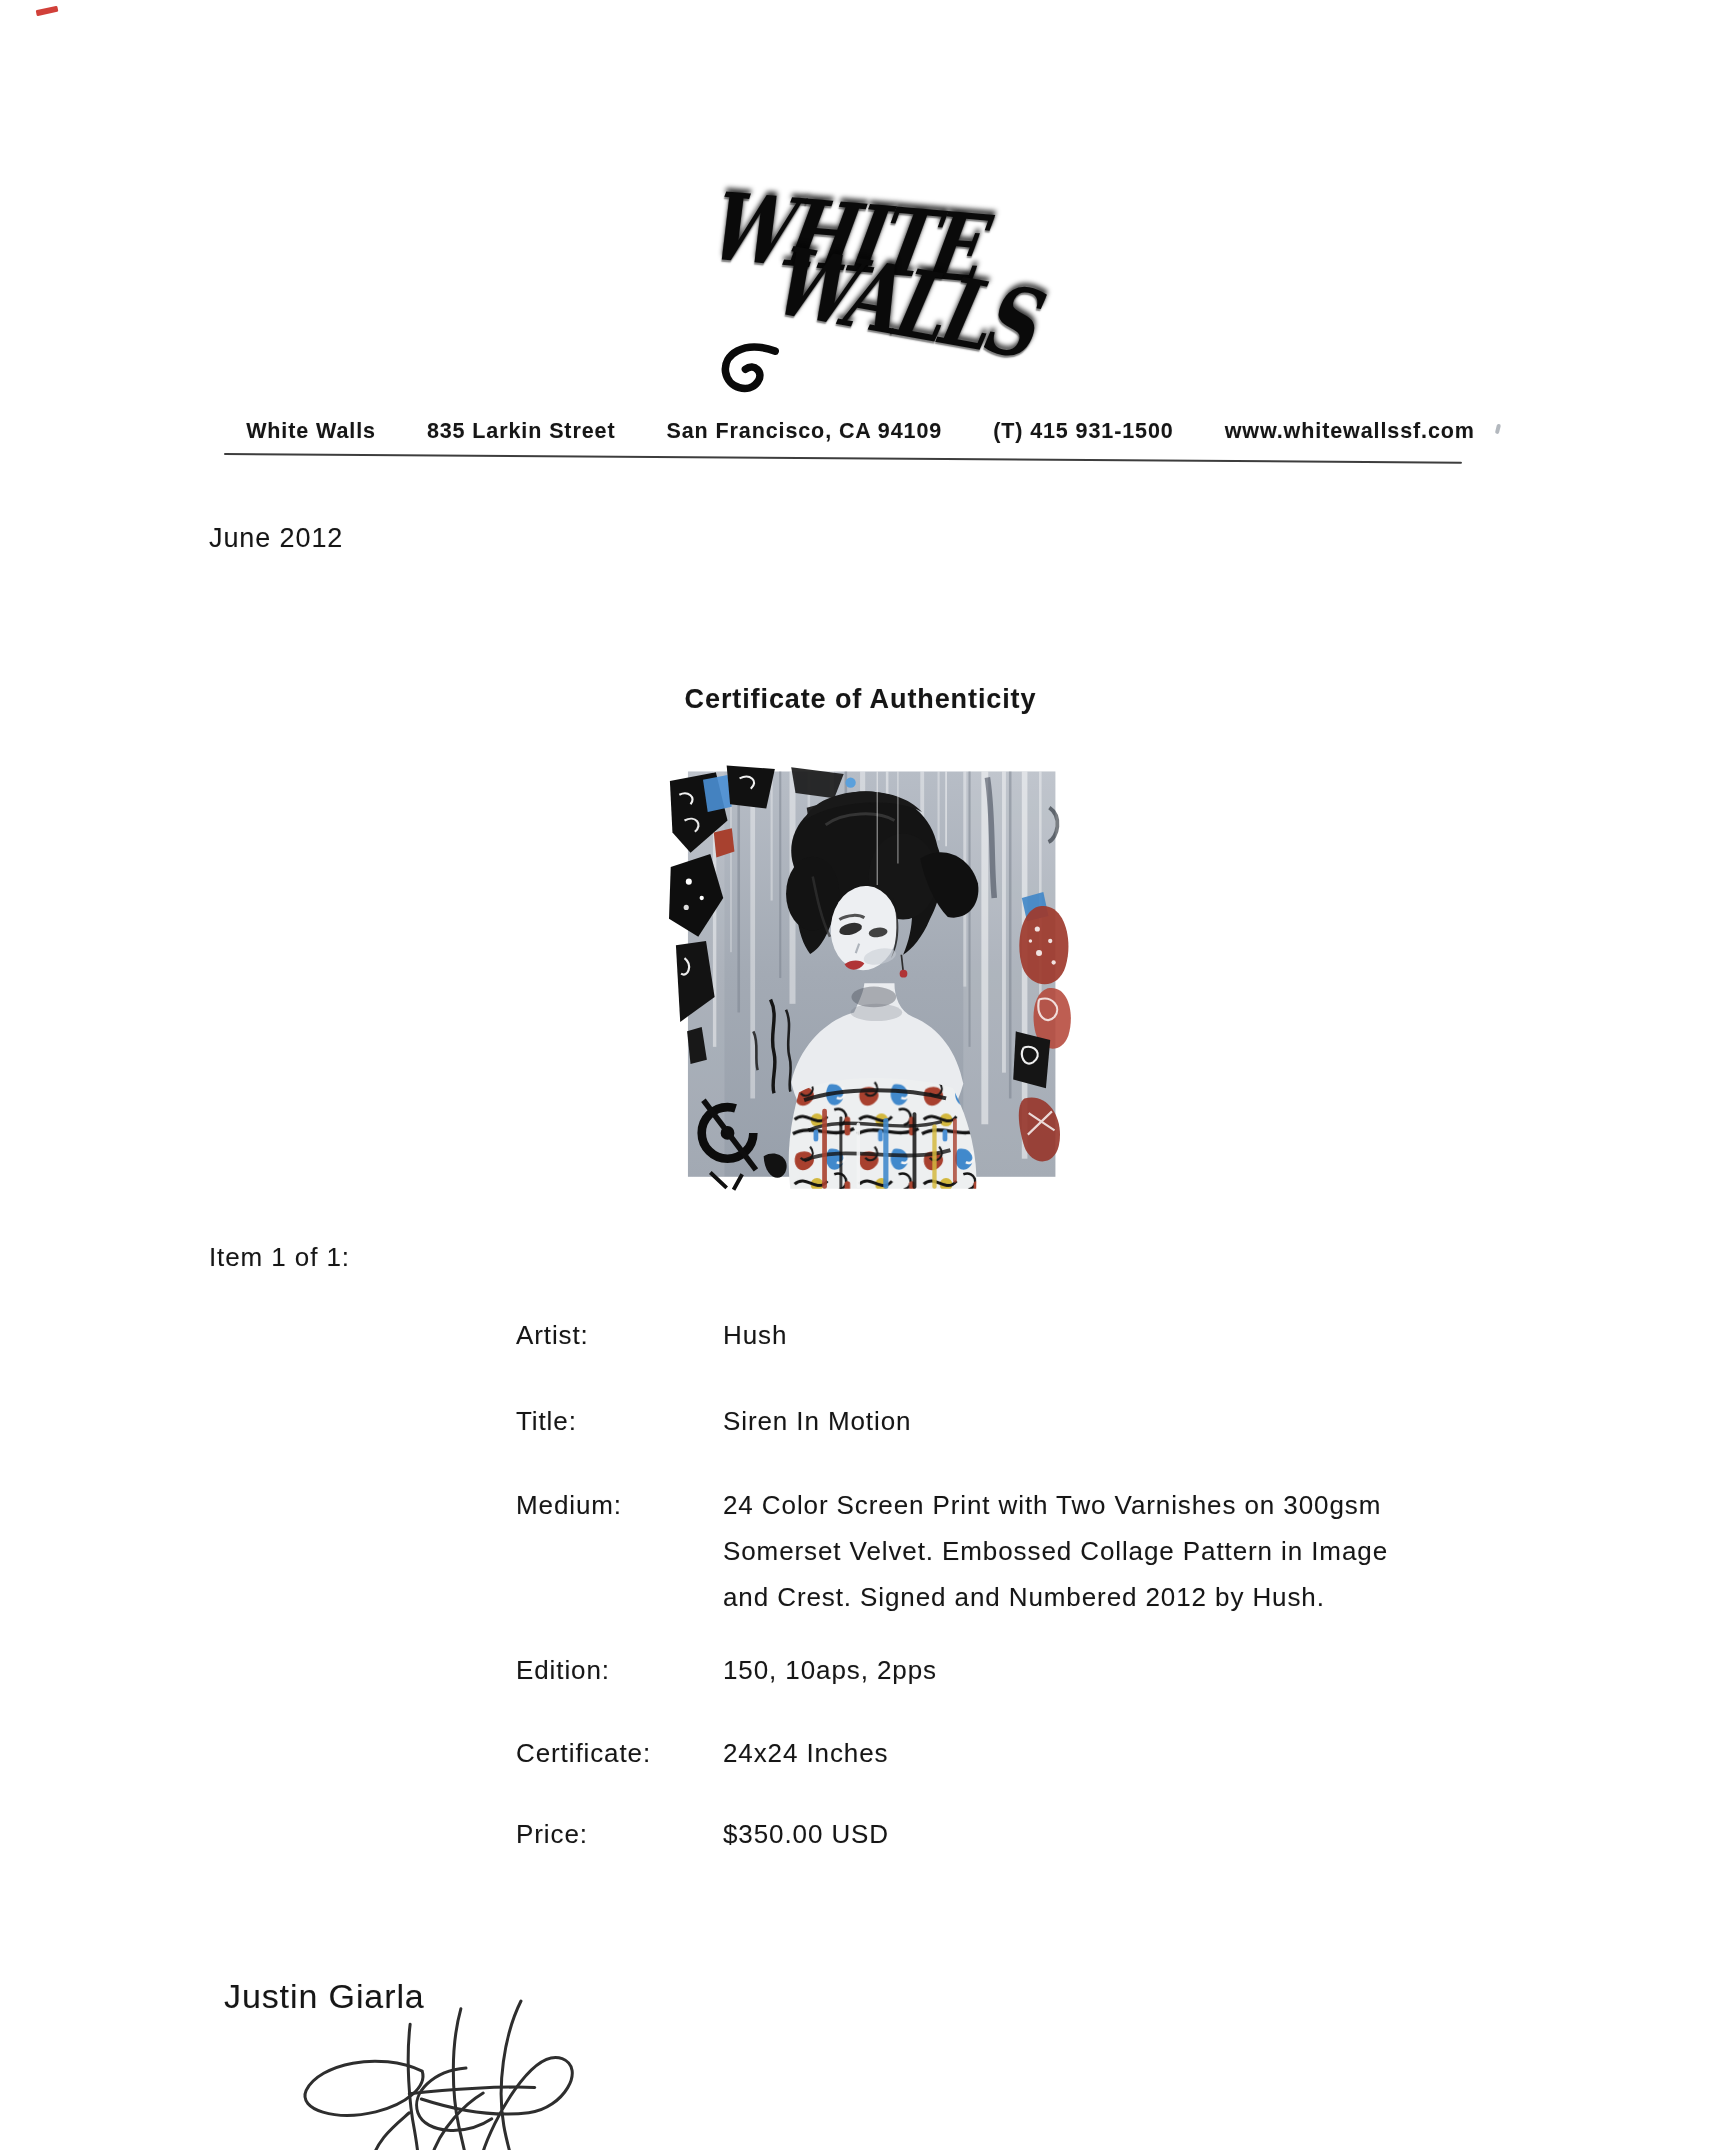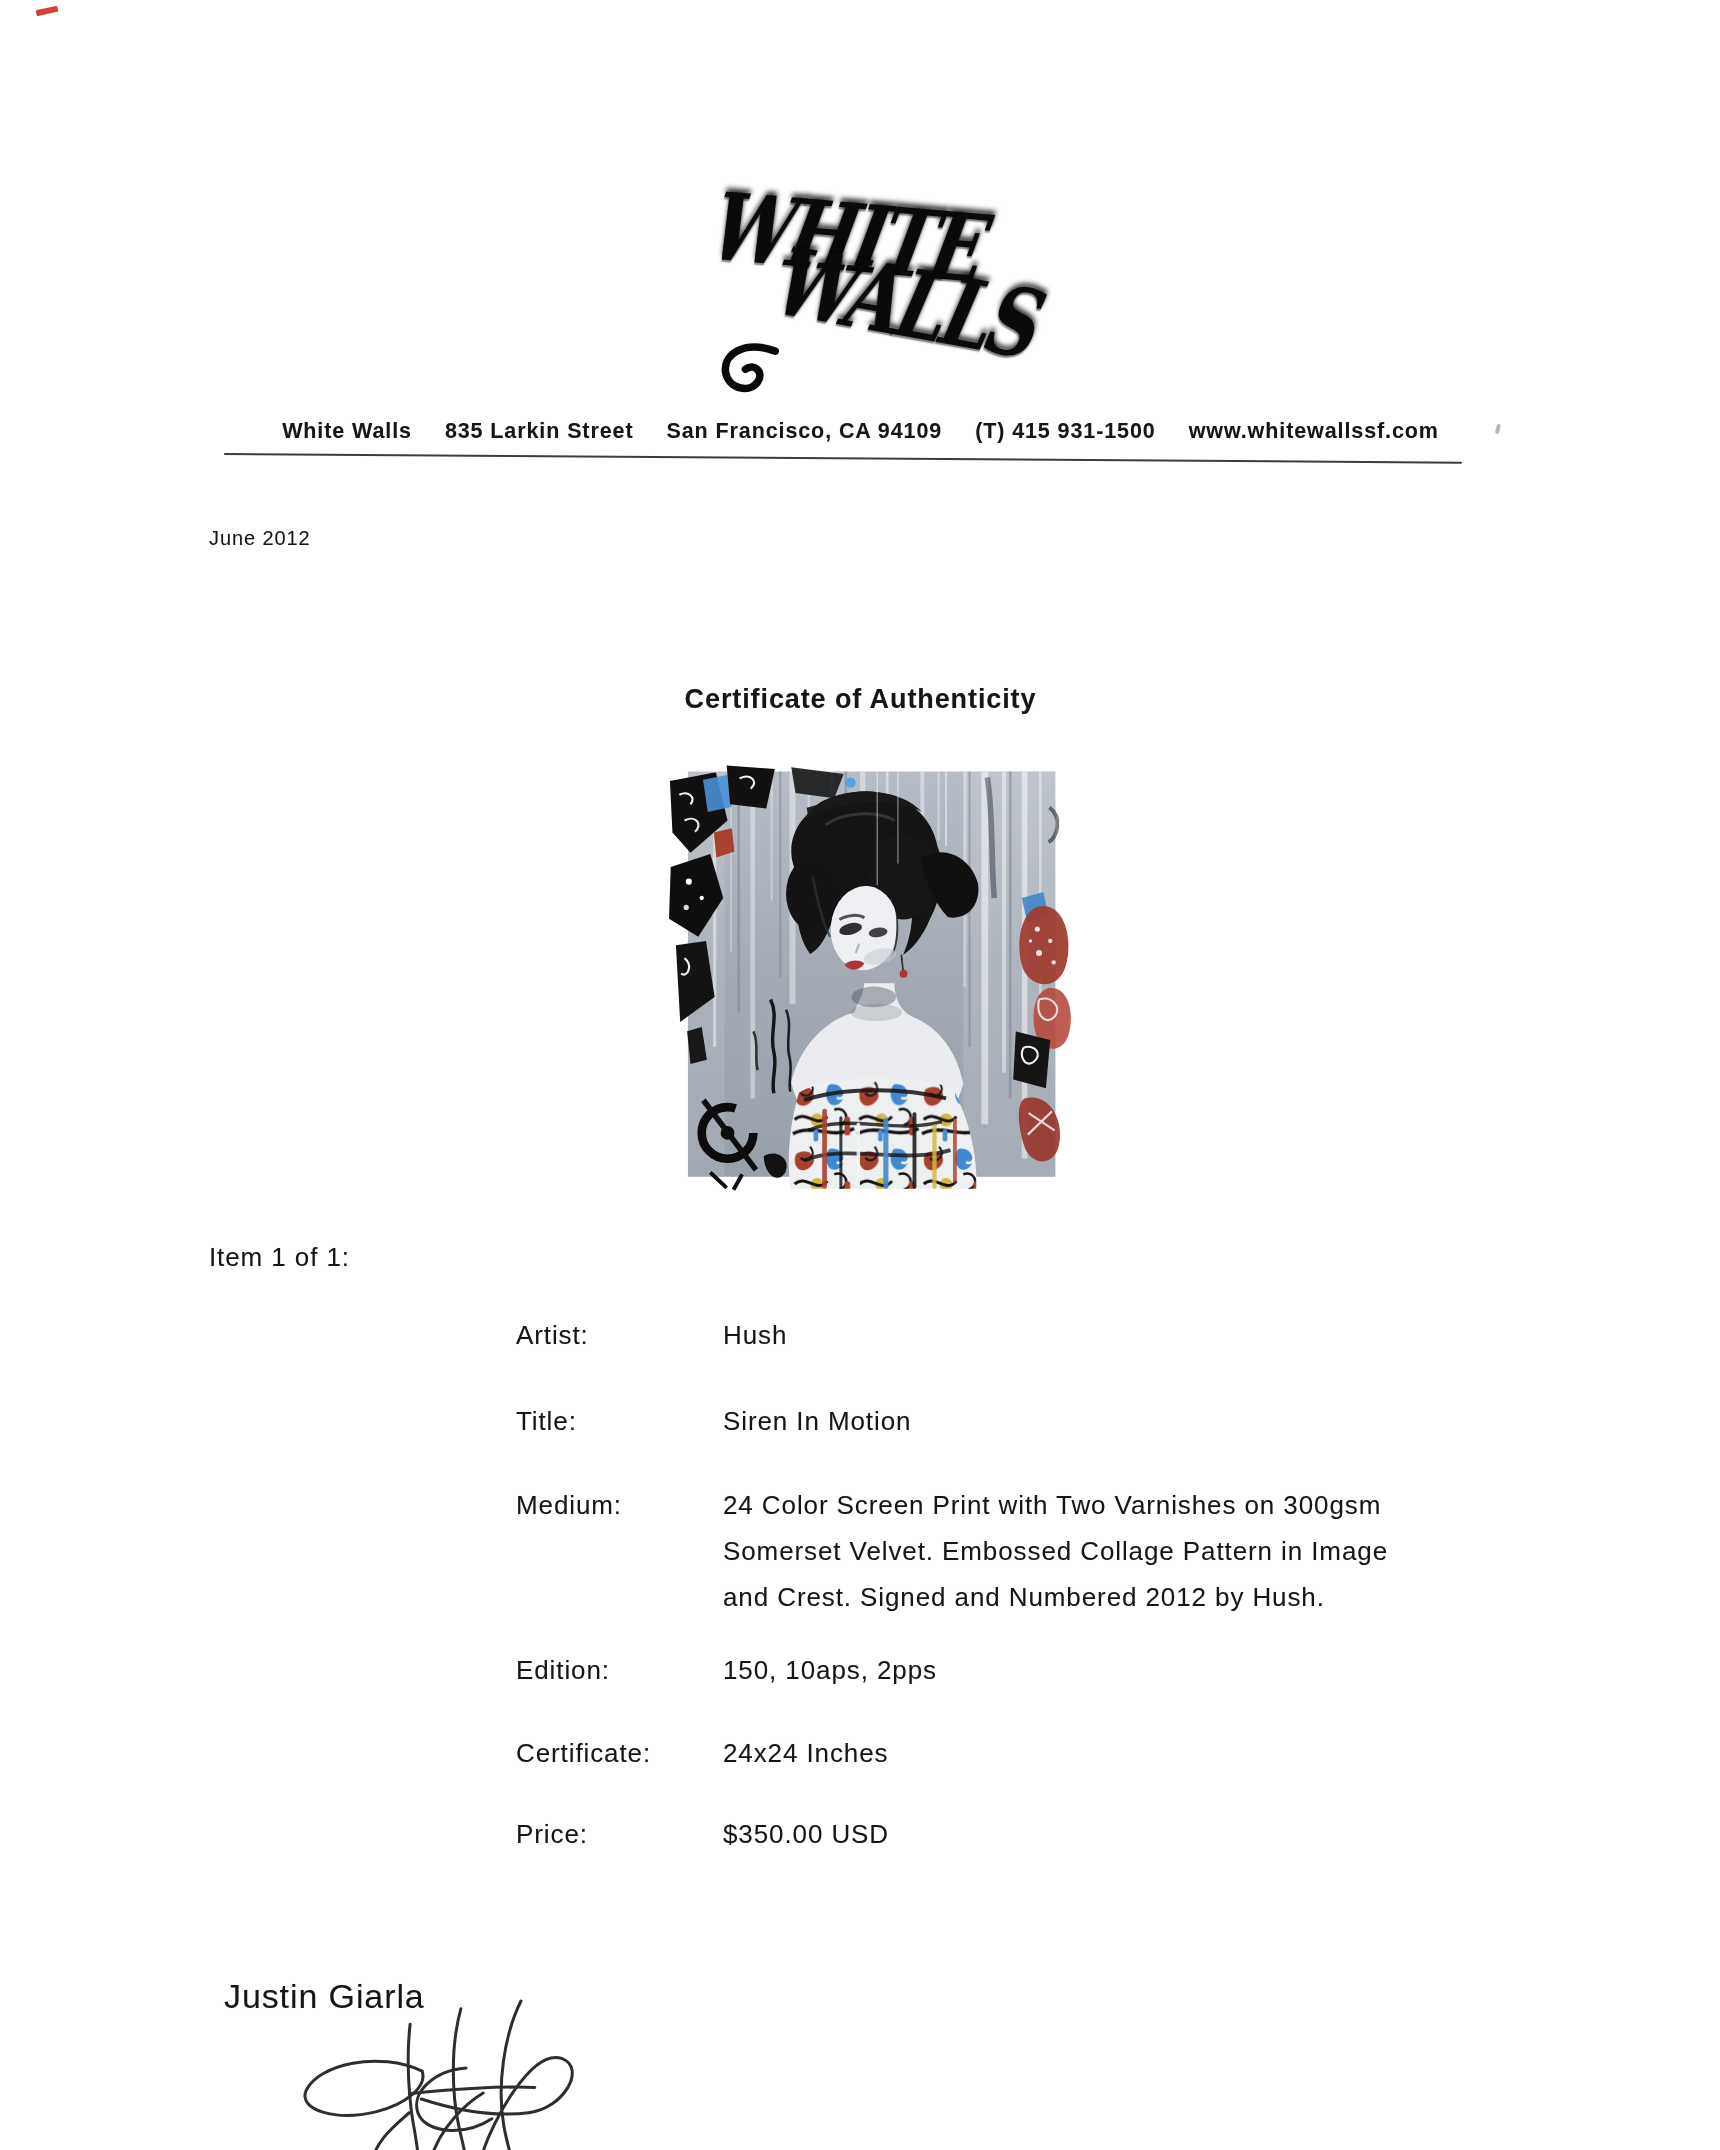--- a/index.html
+++ b/index.html
@@ -17,25 +17,25 @@
   .logo{left:714px;top:202px;width:361px;height:185px;transform:rotate(5deg);}
   .logo .word{
     display:block;font-family:"DejaVu Serif",serif;font-weight:bold;font-style:italic;
     color:#0a0a0a;letter-spacing:-4.3px;line-height:.85;font-size:72px;
     transform:skewX(-7deg) scaleY(1.3);transform-origin:left top;
     text-shadow:0 -3px 4.7px rgba(5,5,5,.8),0 1.7px 1.3px rgba(5,5,5,.5);
   }
   .logo .w2{margin-top:-13px;margin-left:72px;transform:skewX(-7deg) scaleY(1.3) rotate(4deg);}
   .logo-swash{left:711px;top:335px;width:73px;height:69px;transform:rotate(8deg);}
   
-  .addr{top:419px;left:0;width:1721px;display:flex;justify-content:center;gap:33px;
+  .addr{top:419px;left:0;width:1721px;display:flex;justify-content:center;gap:51px;
         font-weight:bold;font-size:21.5px;line-height:25px;white-space:nowrap;}
   .rule{top:453px;left:224px;width:1238px;height:2.2px;background:#3d3d3d;border-radius:1.3px;transform:rotate(.4deg);transform-origin:left center;}
   
-  .date{top:523px;left:209px;font-size:20px;line-height:31px;}
+  .date{top:523px;left:209px;font-size:27px;line-height:31px;}
   .doc-title{top:684px;left:0;width:1721px;text-align:center;font-weight:bold;font-size:27px;line-height:31px;}
   .artwork{left:662px;top:756px;width:409px;height:441px;}
   .item{top:1242px;left:209px;font-size:26px;line-height:30px;}
   .row{position:absolute;left:516px;font-size:26px;line-height:46px;}
   .row .lbl{display:inline-block;width:207px;vertical-align:top;}
   .row .val{display:inline-block;width:903px;vertical-align:top;white-space:pre-line;}
   .r-artist{top:1312px;} .r-title{top:1398px;} .r-medium{top:1482px;}
   .r-edition{top:1647px;} .r-dimensions{top:1730px;} .r-price{top:1811px;}
   .sig-name{top:1981px;left:209px;font-size:34px;line-height:30px;margin-left:15px;}
   .sig-role{top:2146px;left:214px;font-size:26px;line-height:30px;font-style:italic;}

